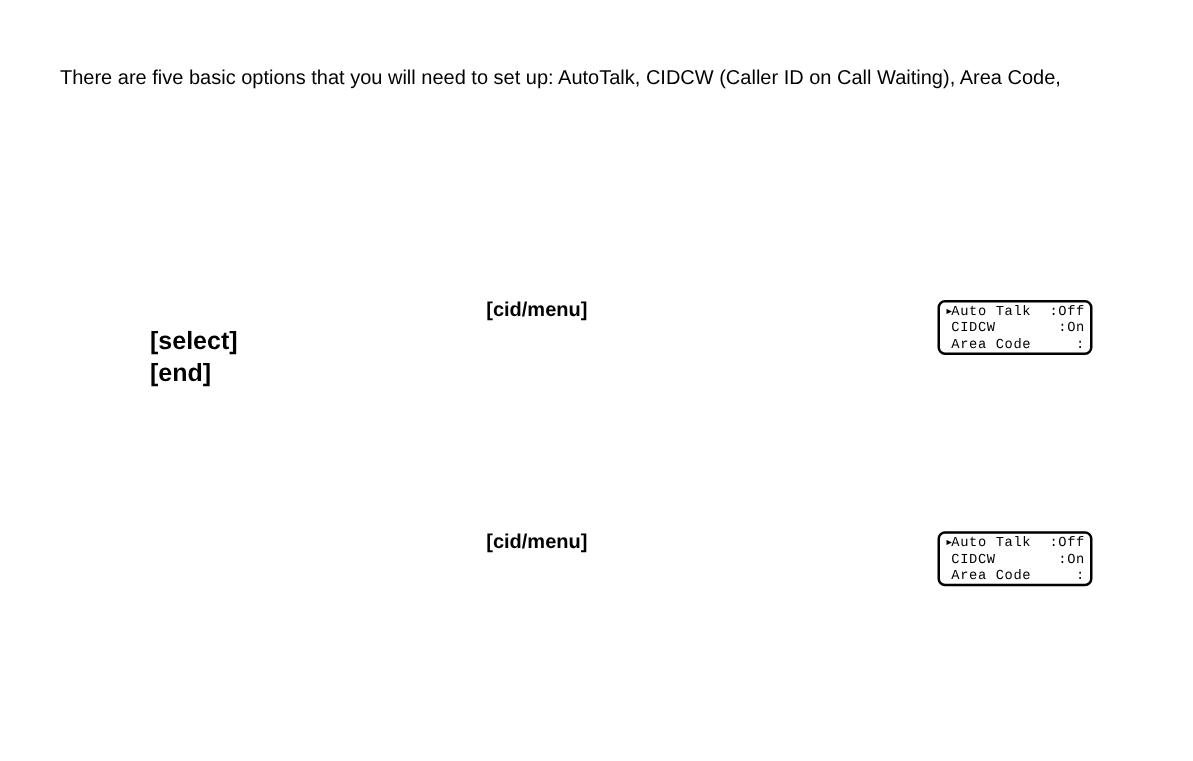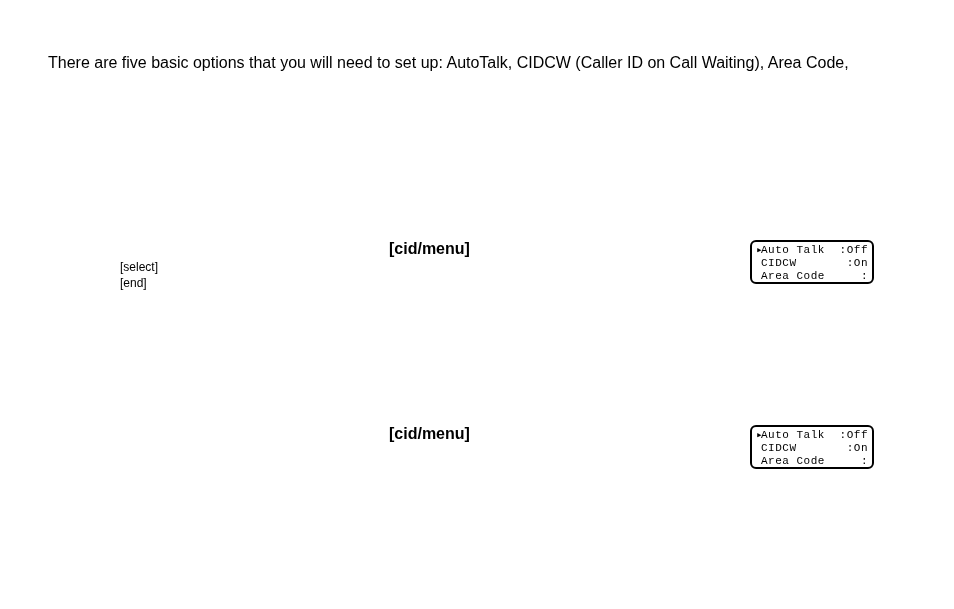--- a/index.html
+++ b/index.html
@@ -30,22 +30,22 @@
   .cidmenu {
     position: absolute;
     left: 389px;
     font-weight: 700;
     font-size: 16px;
   }
   .selend {
     position: absolute;
     left: 120px;
     top: 20px;
-    font-weight: 400;
-    font-size: 12px;
+    font-weight: 700;
+    font-size: 20px;
     line-height: 1.3;
   }
   .display {
     position: absolute;
     left: 750px;
     top: 0px;
     width: 124px;
     height: 44px;
     border: 2px solid #000;
     border-radius: 6px;

